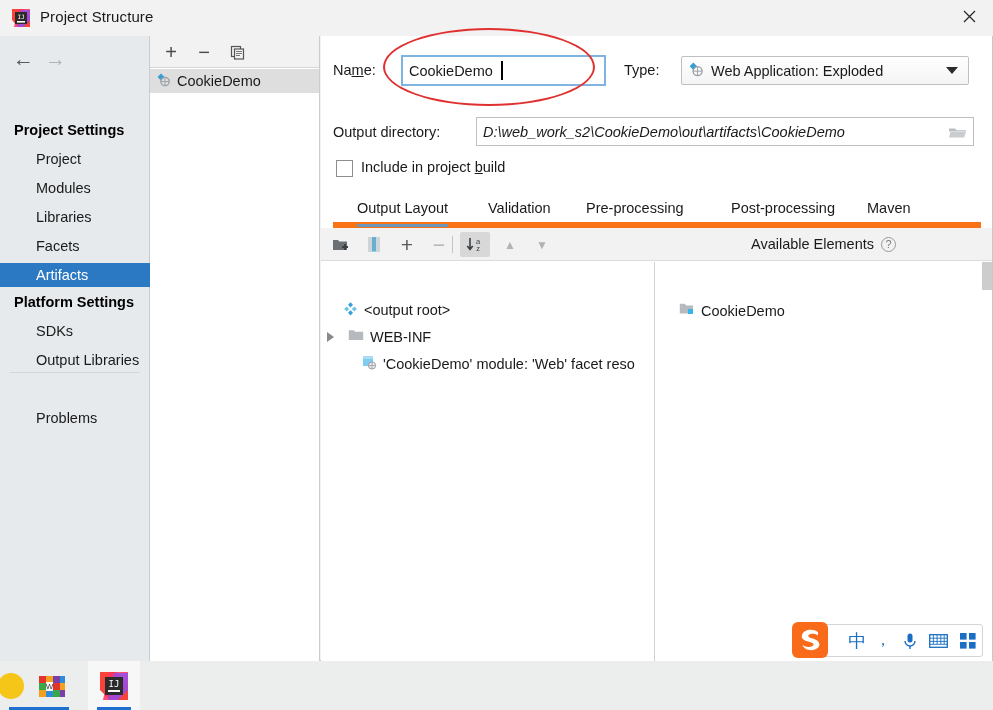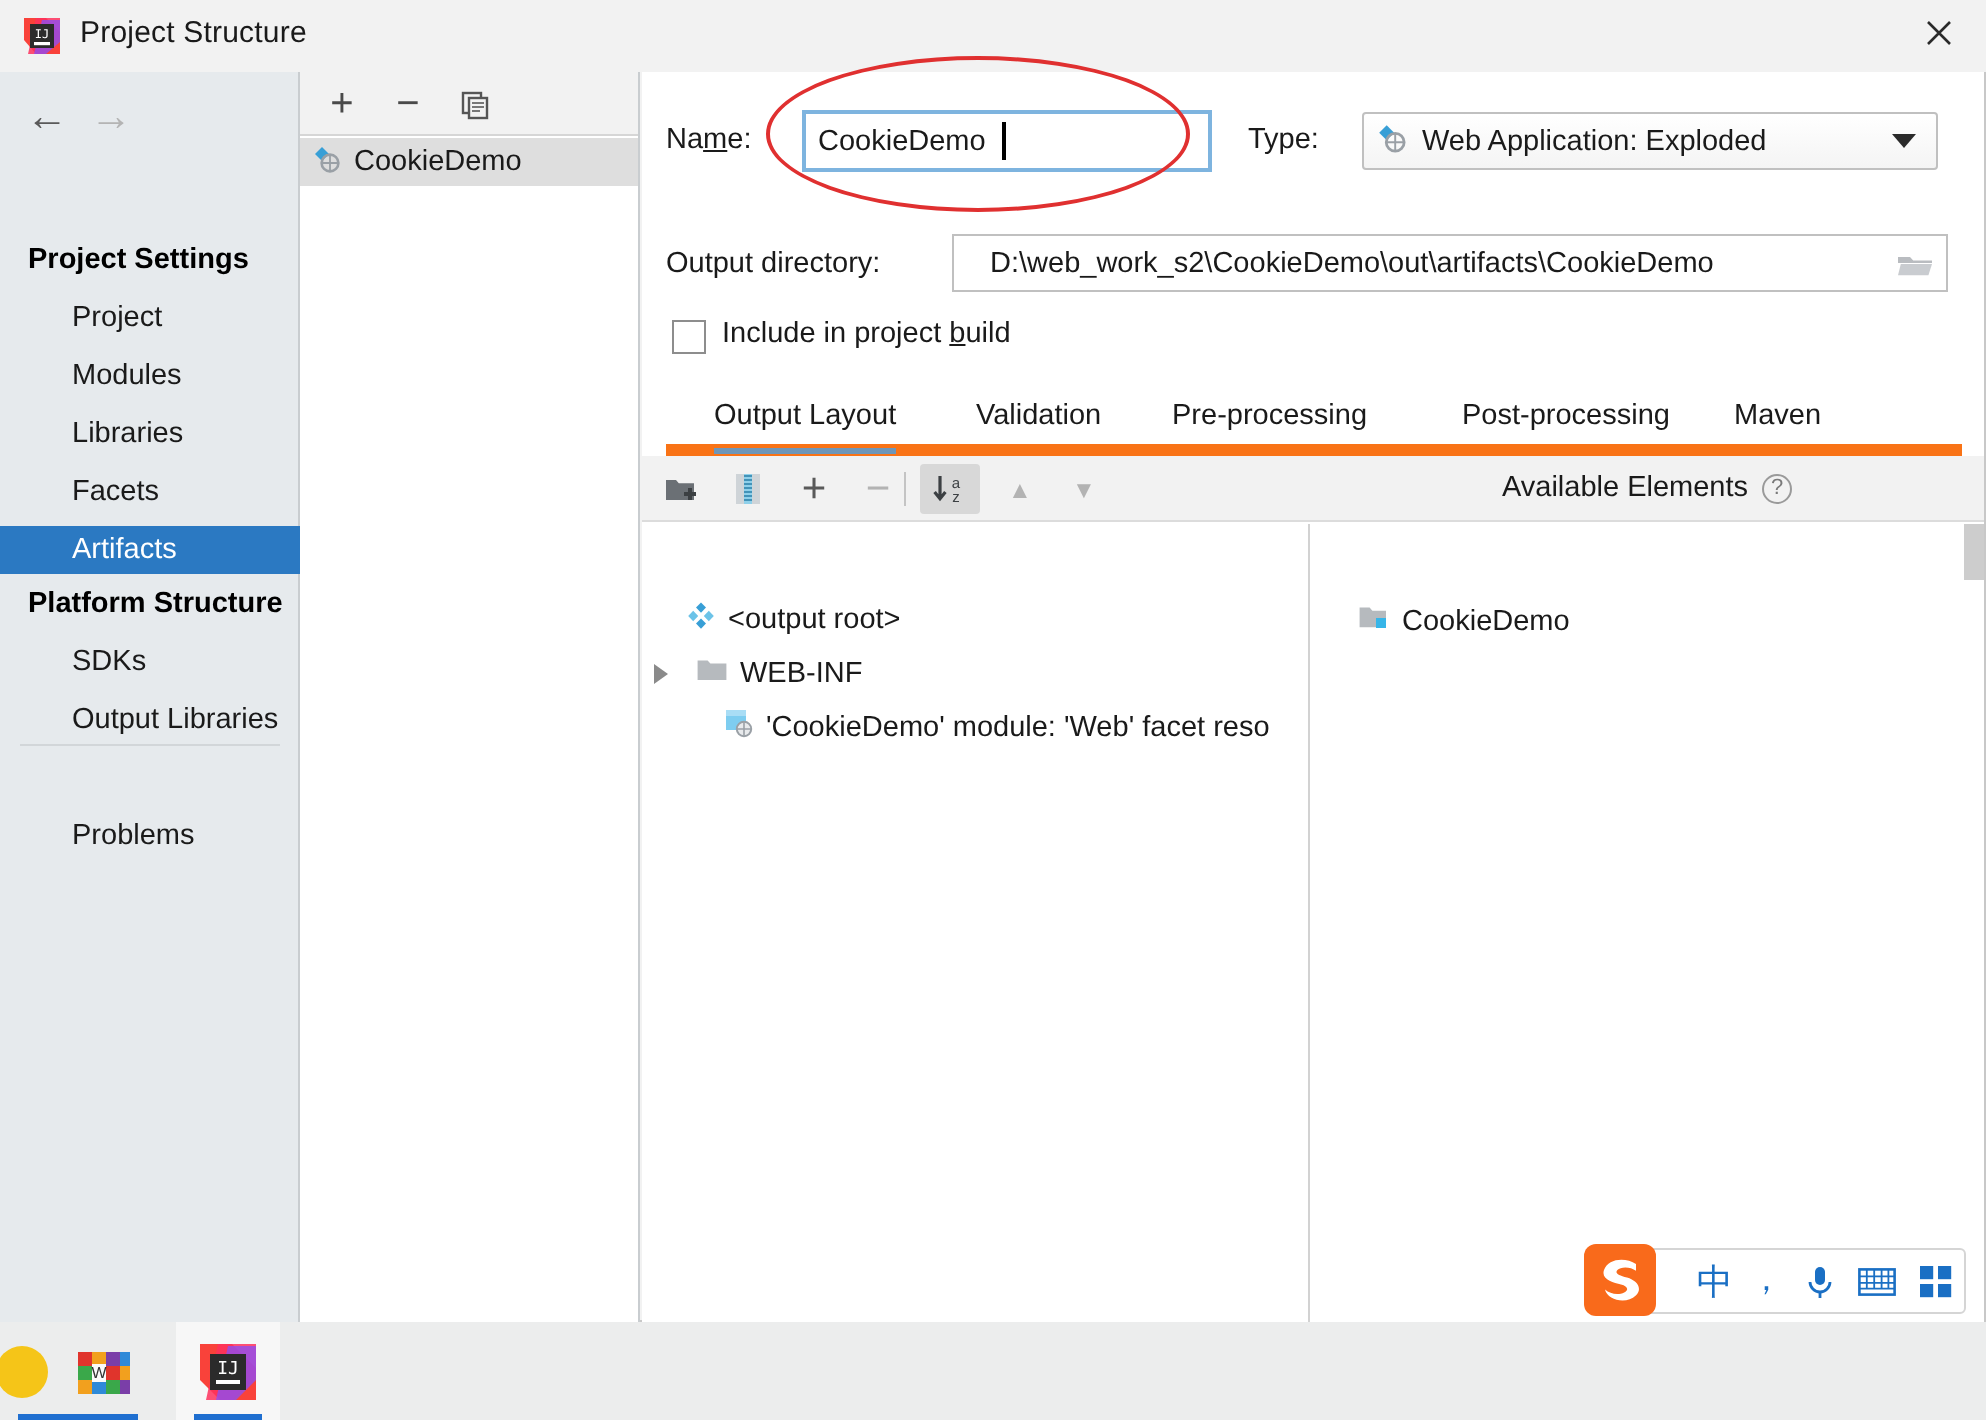--- a/index.html
+++ b/index.html
@@ -137,23 +137,24 @@
     border-left: 6px solid transparent; border-right: 6px solid transparent;
     border-top: 7px solid #2b2b2b;
     margin-right: 4px;
   }
 
   #outdir-input {
     position: absolute; left: 155px; top: 81px; width: 498px; height: 29px;
     border: 1px solid #c0c0c0;
     background: #ffffff;
     font-size: 14.5px; color: #1a1a1a;
-    padding: 0 34px 0 18px;
+    padding: 0 34px 0 6px;
     font-family: "Liberation Sans", sans-serif;
     outline: none;
+    font-style: italic;
   }
   #outdir-browse {
     position: absolute; left: 625px; top: 86px; width: 22px; height: 20px;
     display: flex; align-items: center; justify-content: center;
   }
 
   #include-check {
     position: absolute; left: 15px; top: 124px; width: 17px; height: 17px;
     border: 1px solid #8d8d8d; background: #fff;
   }
@@ -307,21 +308,21 @@
         <div class="nav-arrow fwd">→</div>
       </div>
 
       <div class="nav-group" style="top:86px">Project Settings</div>
       <div class="nav-item" style="top:111px">Project</div>
       <div class="nav-item" style="top:140px">Modules</div>
       <div class="nav-item" style="top:169px">Libraries</div>
       <div class="nav-item" style="top:198px">Facets</div>
       <div class="nav-item selected" style="top:227px">Artifacts</div>
 
-      <div class="nav-group" style="top:258px">Platform Structure</div>
+      <div class="nav-group" style="top:258px">Platform Settings</div>
       <div class="nav-item" style="top:283px">SDKs</div>
       <div class="nav-item" style="top:312px">Output Libraries</div>
 
       <div id="sidebar-divider"></div>
       <div class="nav-item" style="top:370px">Problems</div>
     </div>
 
     <div id="artifacts-col">
       <div id="artifacts-toolbar">
         <div class="tb-btn" style="left:8px;font-size:20px">+</div>

